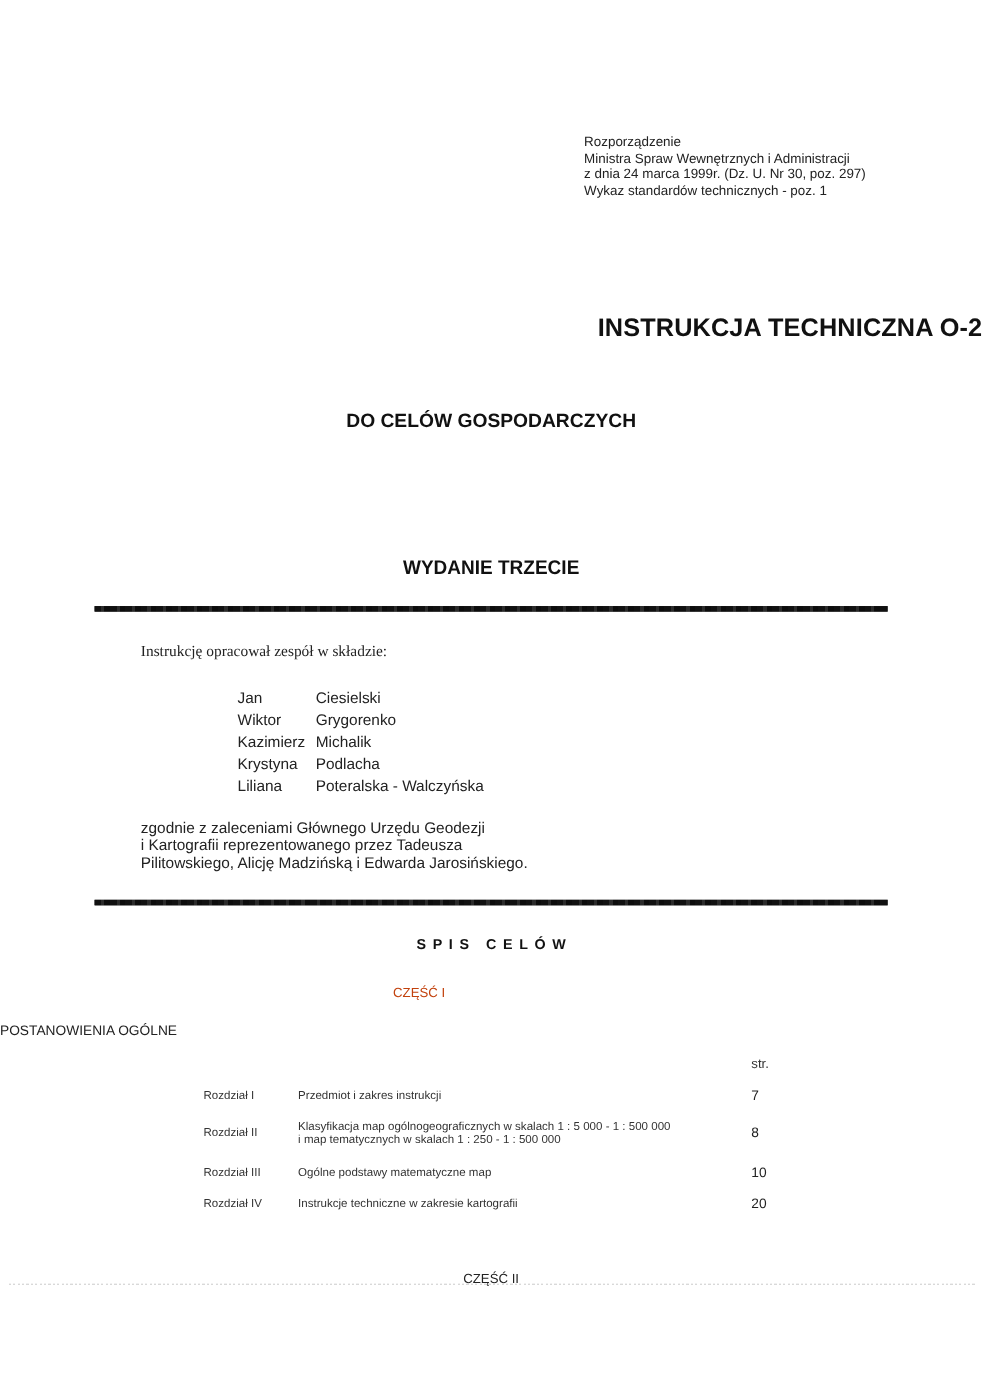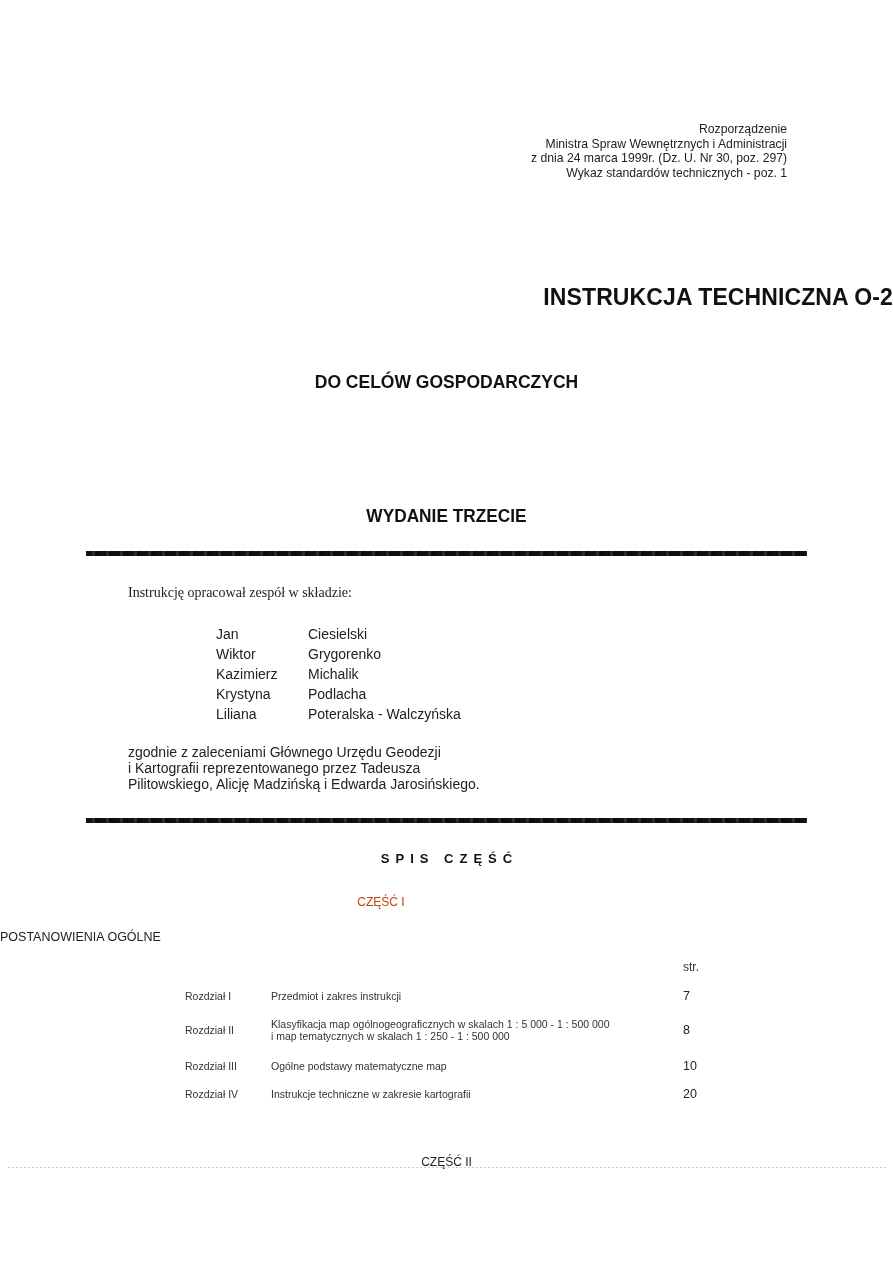--- a/index.html
+++ b/index.html
@@ -18,21 +18,21 @@
     .abs { position: absolute; }
 
     
     .regulation {
       left: 531px;
       top: 122px;
       font-size: 12.2px;
       line-height: 14.5px;
       color: #222;
     }
-    .regulation div { white-space: nowrap; text-align: right; }
+    .regulation div { white-space: nowrap; }
 
     .title-main {
       left: 0; width: 893px;
       top: 284px;
       text-align: right;
       font-weight: bold;
       font-size: 23px;
       letter-spacing: 0.1px;
       color: #111;
       white-space: nowrap;
@@ -73,21 +73,21 @@
       color: #222;
       font-family: Liberation Serif, serif;
     }
     .team {
       left: 216px;
       top: 624px;
       font-size: 14px;
       line-height: 20px;
       color: #222;
     }
-    .team-row { display: flex; white-space: nowrap; gap: 21px; }
+    .team-row { display: flex; white-space: nowrap; }
     .team-row .first { width: 71px; }
 
     .recommend {
       left: 128px;
       top: 744px;
       font-size: 14px;
       line-height: 16px;
       color: #222;
     }
     .recommend div { white-space: nowrap; }
@@ -198,21 +198,21 @@
 </div>
 
 <div class="abs recommend">
   <div>zgodnie z zaleceniami Głównego Urzędu Geodezji</div>
   <div>i Kartografii reprezentowanego przez Tadeusza</div>
   <div>Pilitowskiego, Alicję Madzińską i Edwarda Jarosińskiego.</div>
 </div>
 
 <div class="abs rule r2"></div>
 
-<div class="abs toc-title">SPIS CZĘŚĆ</div>
+<div class="abs toc-title">SPIS CELÓW</div>
 <div class="abs part1">CZĘŚĆ I</div>
 <div class="abs part1-name">POSTANOWIENIA OGÓLNE</div>
 <div class="abs str-label">str.</div>
 
 <div class="abs toc-row row1">
   <span class="chap">Rozdział I</span>
   <span class="desc">
     <div>Przedmiot i zakres instrukcji</div>
   </span>
   <span class="page">7</span>

